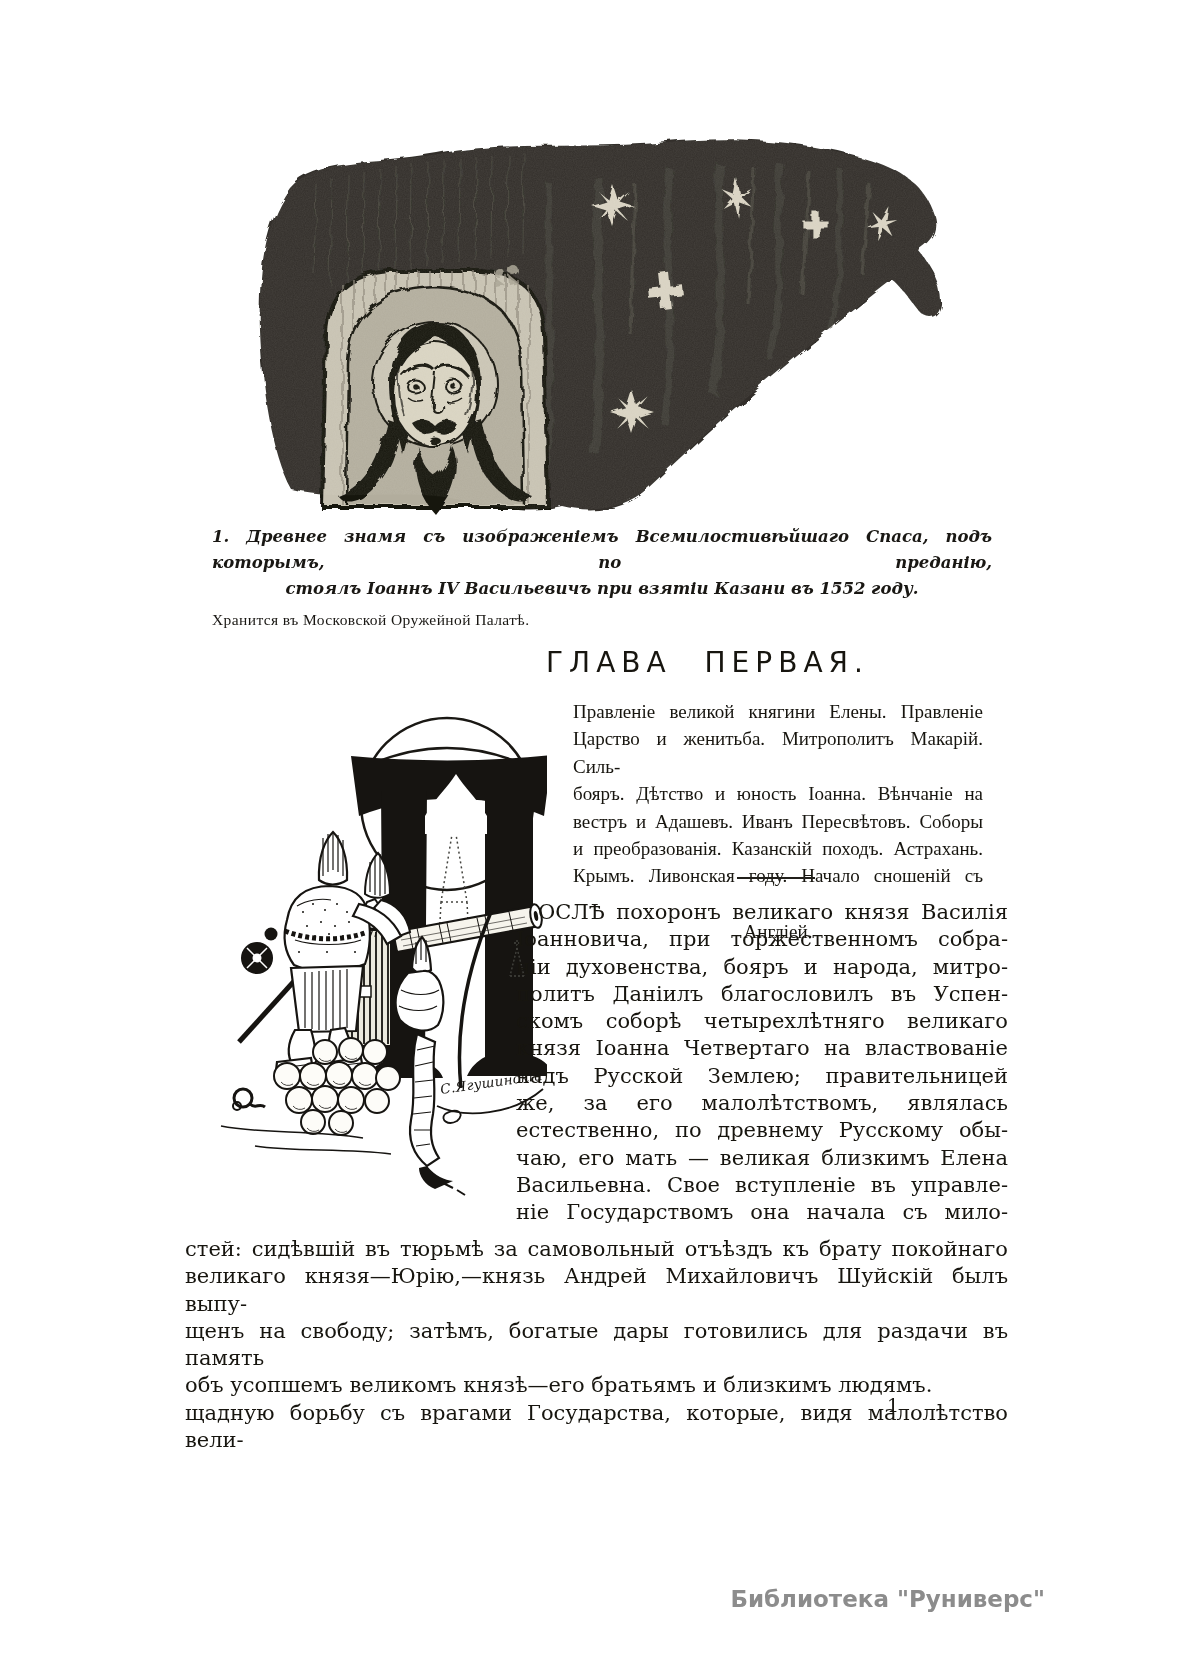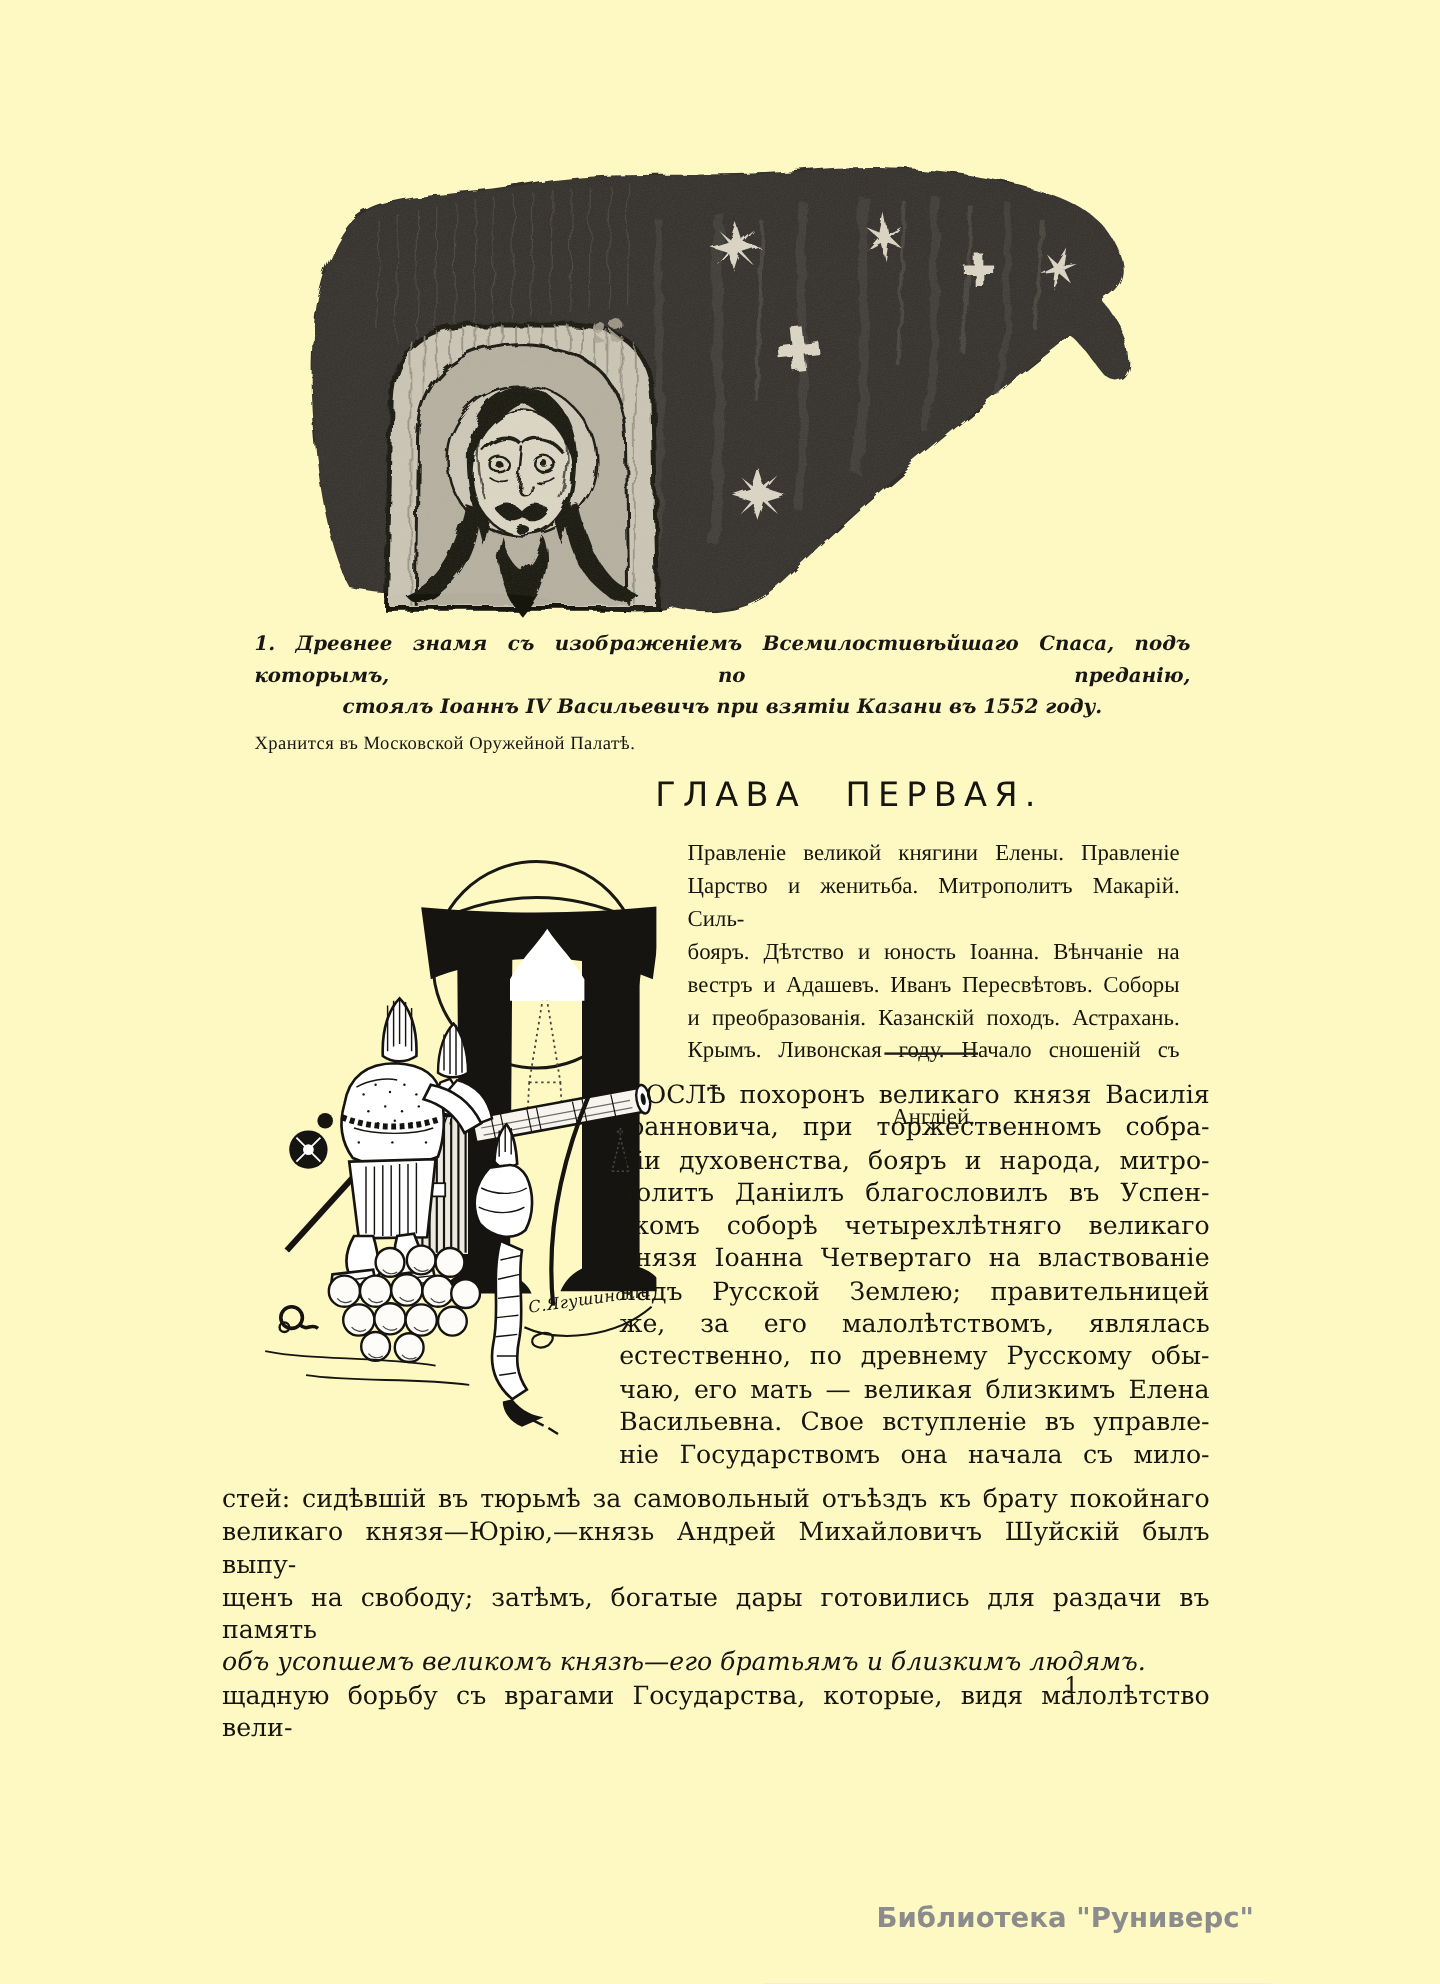--- a/index.html
+++ b/index.html
@@ -1,18 +1,18 @@
 <!DOCTYPE html>
 <html><head>
 <meta charset="utf-8">
 <style>
   html,body{margin:0;padding:0;background:#e8e8e8;}
   .page{
     position:relative;width:1200px;height:1653px;margin:0 auto;
-    background:#fef9c3;overflow:hidden;
+    background:#ffffff;overflow:hidden;
     font-family:"DejaVu Serif", serif;color:#1d1b17;
   }
   .abs{position:absolute;}
   
   .caption{left:212px;top:524px;width:780px;line-height:26px;
     font-size:16.5px;font-weight:bold;font-style:italic;color:#191713;}
   .caption .l1{text-align:justify;text-align-last:justify;}
   .caption .l2{text-align:center;}
   .caption .l3{font-style:normal;font-weight:normal;font-size:15.5px;
     font-family:"Liberation Serif", serif;margin-top:5px;letter-spacing:.4px;}
@@ -23,21 +23,21 @@
   
   .summary{left:573px;top:698px;width:410px;font-family:"Liberation Serif", serif;
     font-size:19px;line-height:27.4px;color:#17150f;}
   .summary .j{text-align:justify;text-align-last:justify;}
   .summary .c{text-align:center;margin-top:28px;}
   .divider{left:737px;top:877px;width:78px;height:0;border-top:2px solid #211f1a;}
   
   .bodycol{left:516px;top:899px;width:492px;font-size:21px;line-height:27.3px;color:#17150f;}
   .bodyfull{left:185px;top:1236px;width:823px;font-size:21px;line-height:27.3px;color:#17150f;}
   .j{text-align:justify;text-align-last:justify;}
-  .jl{text-align:justify;text-align-last:left;font-style:italic;}
+  .jl{text-align:justify;text-align-last:left;}
   .ind1{padding-left:22px;}
   .ind2{padding-left:38px;}
   .pagenum{left:873px;top:1394px;width:40px;text-align:center;font-size:19px;color:#17150f;}
   .watermark{left:700px;top:1586px;width:345px;text-align:right;
     font-family:"DejaVu Sans", sans-serif;font-weight:bold;font-size:23px;color:#8c8c8c;}
   svg{display:block;}
 </style>
 </head>
 <body>
 

